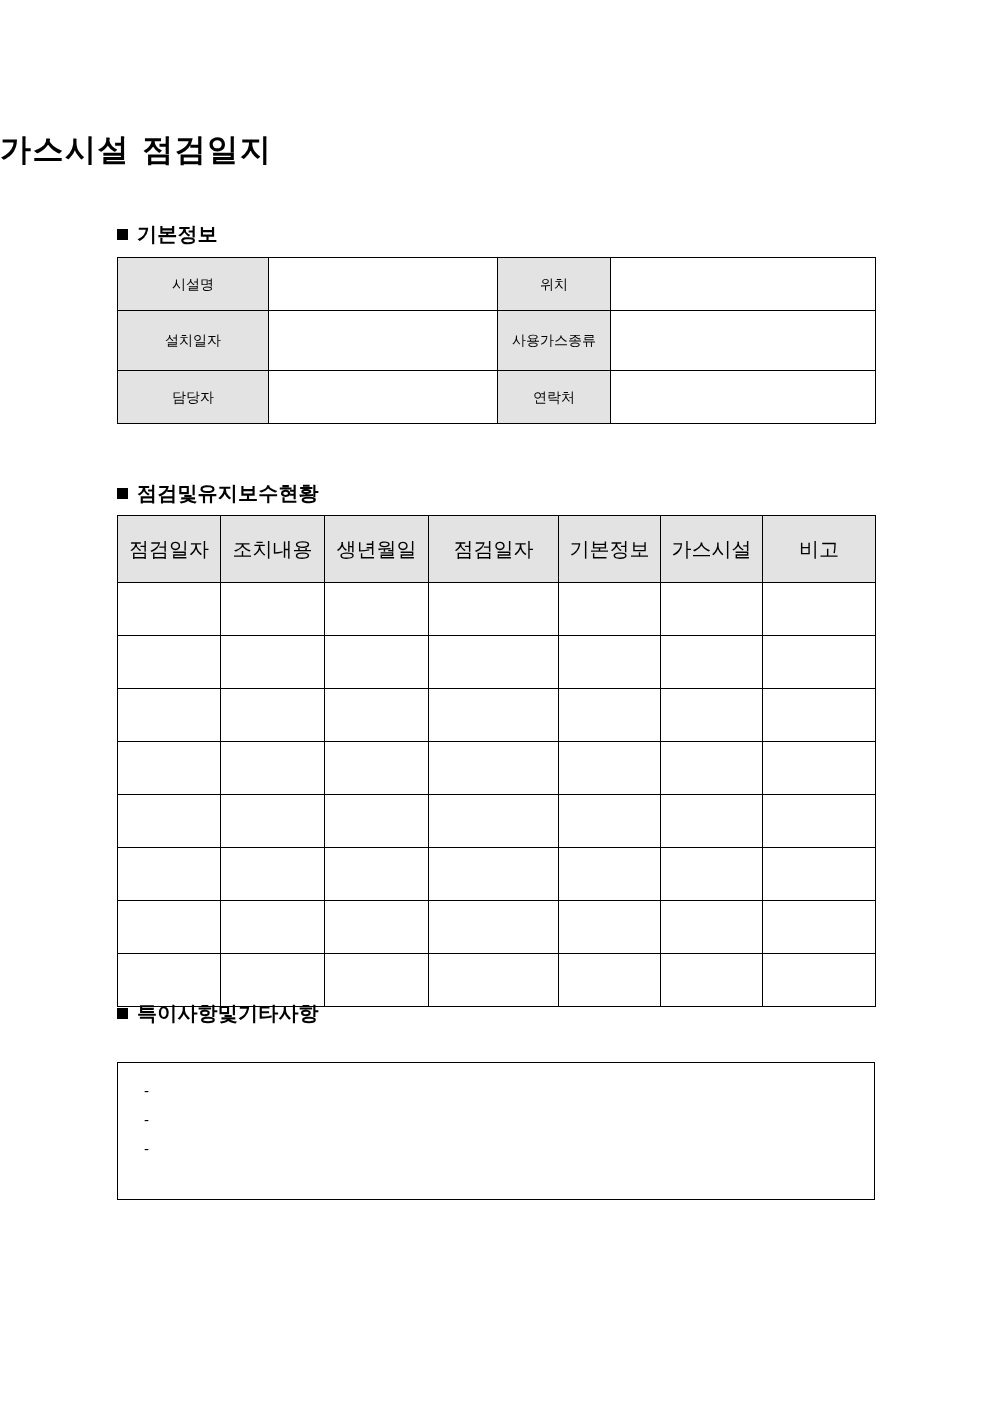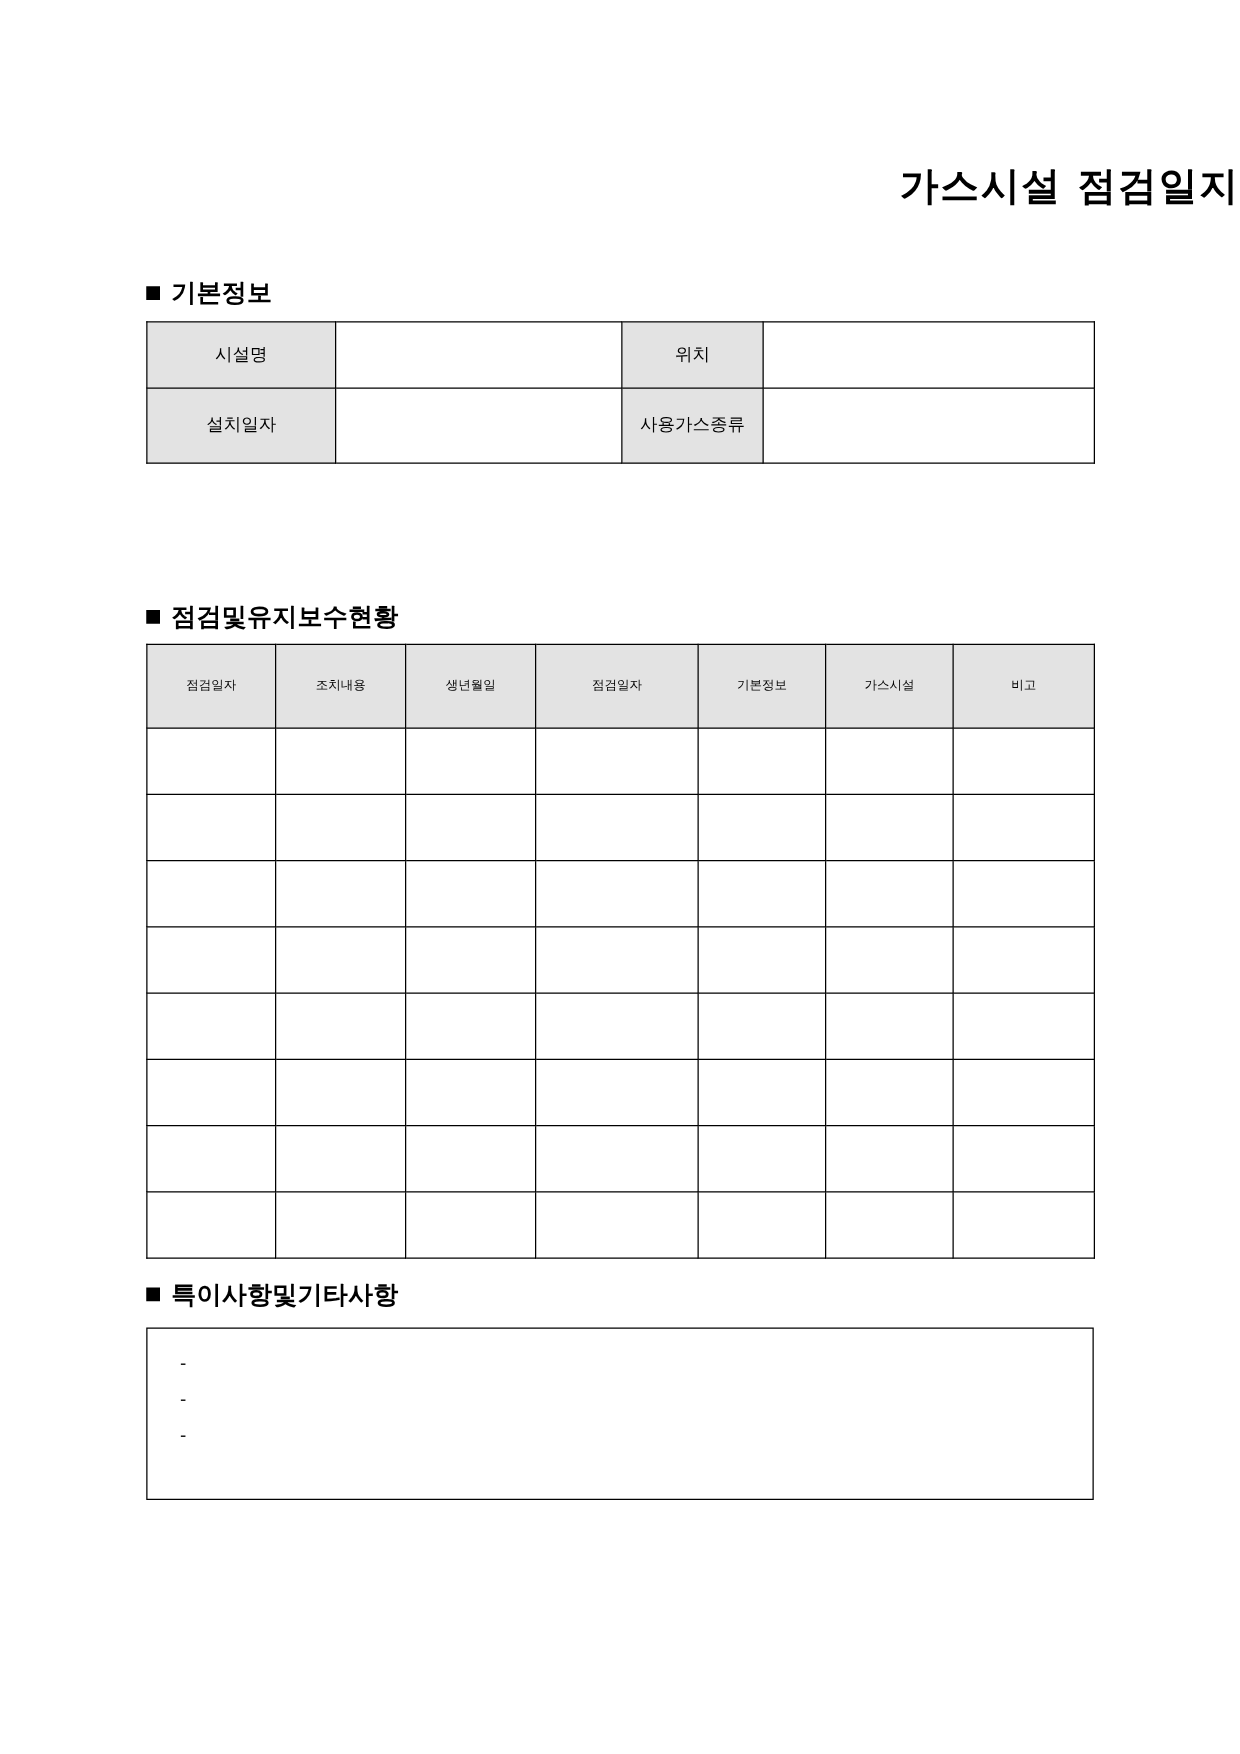--- a/index.html
+++ b/index.html
@@ -23,21 +23,21 @@
     height: 1403px;
     box-sizing: border-box;
   }
 
   
   .doc-title {
     position: absolute;
     top: 131px;
     left: 0;
     width: 992px;
-    text-align: right;
+    text-align: left;
     font-size: 31px;
     font-weight: bold;
     letter-spacing: 1.5px;
     line-height: 1.2;
   }
 
   
   .section-heading {
     position: absolute;
     left: 117px;
@@ -50,21 +50,21 @@
     display: inline-block;
     width: 11px;
     height: 11px;
     background: #000000;
     margin-right: 9px;
     vertical-align: 1px;
   }
 
   #heading-basic      { top: 221px; }
   #heading-inspection { top: 480px; }
-  #heading-notes      { top: 1022px; }
+  #heading-notes      { top: 1000px; }
 
   
   table.grid {
     position: absolute;
     border-collapse: collapse;
     table-layout: fixed;
   }
   table.grid td {
     border: 1.3px solid #000000;
     font-size: 14px;
@@ -92,21 +92,21 @@
 
   
   #table-inspection {
     left: 117px;
     top: 515px;
     width: 758px;
   }
   #table-inspection thead td {
     background: #E3E3E3;
     height: 60px;
-    font-size: 10px;
+    font-size: 20px;
     margin-top: 42px;
   }
   #table-inspection tbody td {
     height: 46px;
     background: #ffffff;
   }
 
   
   #notes-box {
     position: absolute;
@@ -149,20 +149,26 @@
       <tr>
         <td class="label">시설명</td>
         <td class="value"></td>
         <td class="label">위치</td>
         <td class="value"></td>
       </tr>
       <tr class="tall">
         <td class="label">설치일자</td>
         <td class="value"></td>
         <td class="label">사용가스종류</td>
+        <td class="value"></td>
+      </tr>
+      <tr>
+        <td class="label">담당자</td>
+        <td class="value"></td>
+        <td class="label">연락처</td>
         <td class="value"></td>
       </tr>
     </tbody>
   </table>
 
   <div class="section-heading" id="heading-inspection">
     <span class="bullet"></span><span>점검및유지보수현황</span>
   </div>
 
   <table class="grid" id="table-inspection">

